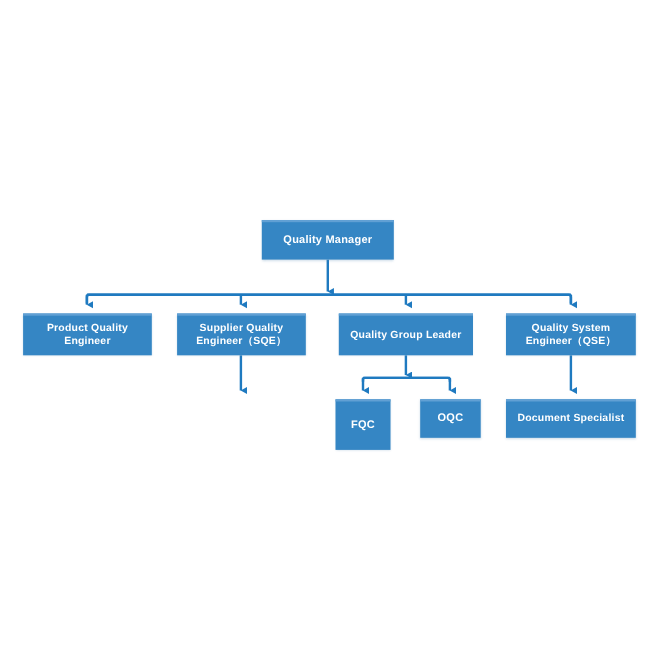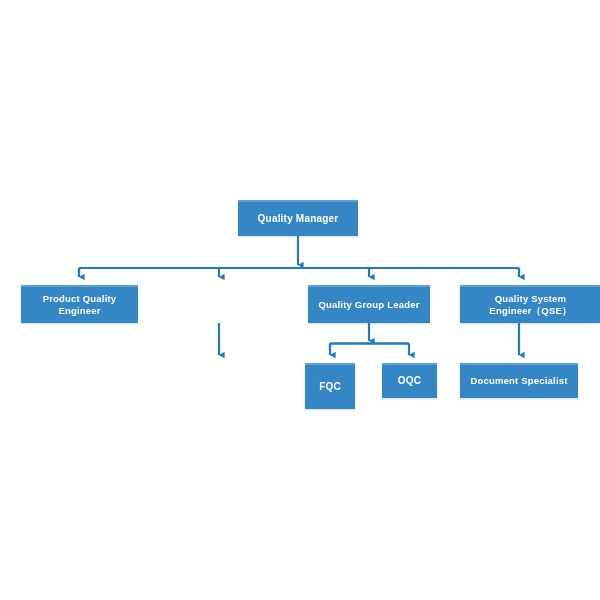--- a/index.html
+++ b/index.html
@@ -89,26 +89,30 @@
 
   <div class="node node-small" style="left:238px; top:200px; width:120px; height:36px;">
     <span class="node-label">Quality Manager</span>
   </div>
 
   <div class="node" style="left:21px; top:285px; width:117px; height:38px;">
     <span class="node-label">Product Quality
 Engineer</span>
   </div>
 
+  <div class="node" style="left:161px; top:285px; width:117px; height:38px;">
+    <span class="node-label">Supplier Quality
+Engineer（SQE）</span>
+  </div>
 
   <div class="node" style="left:308px; top:285px; width:122px; height:38px;">
     <span class="node-label">Quality Group Leader</span>
   </div>
 
-  <div class="node" style="left:460px; top:285px; width:141px; height:38px;">
+  <div class="node" style="left:460px; top:285px; width:118px; height:38px;">
     <span class="node-label">Quality  System
 Engineer（QSE）</span>
   </div>
 
 
   <div class="node node-small" style="left:305px; top:363px; width:50px; height:46px;">
     <span class="node-label">FQC</span>
   </div>
 
   <div class="node node-small" style="left:382px; top:363px; width:55px; height:35px;">

